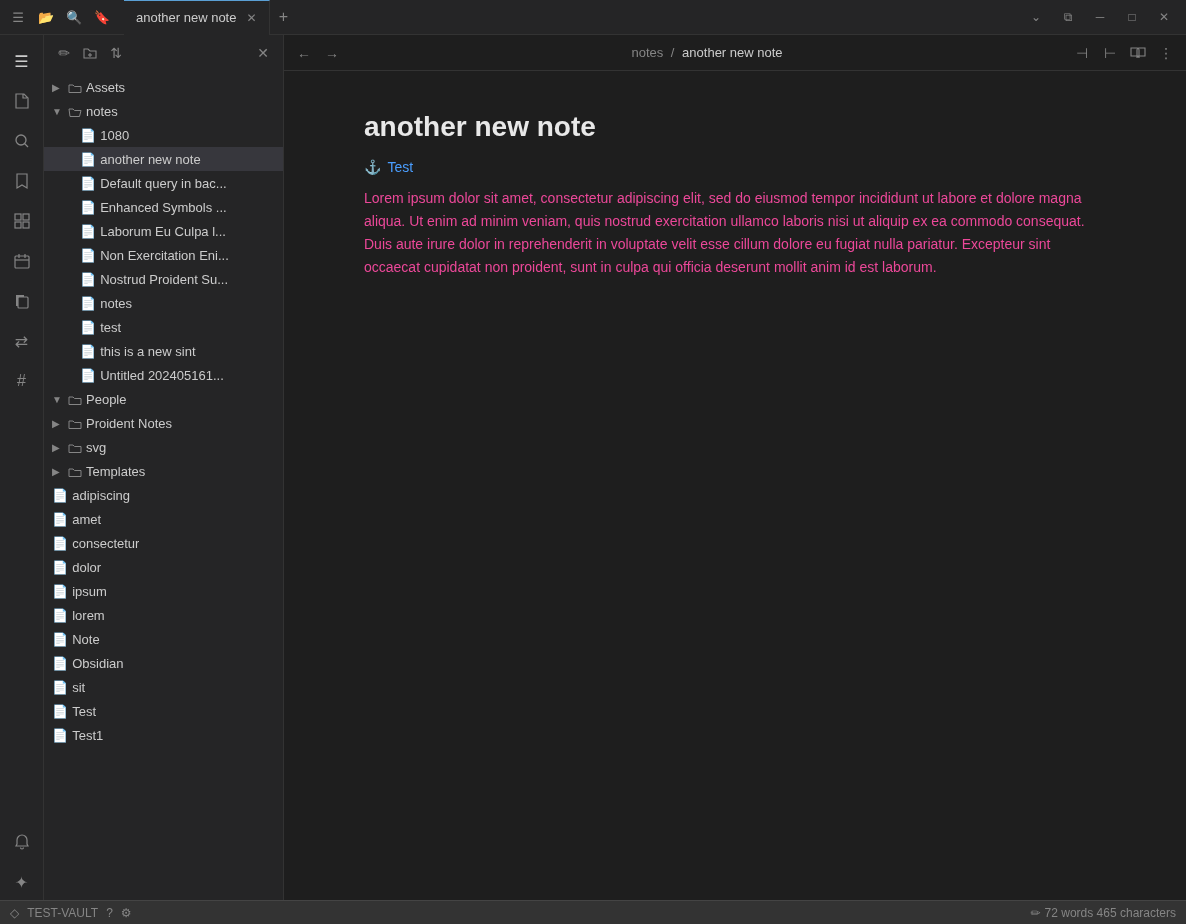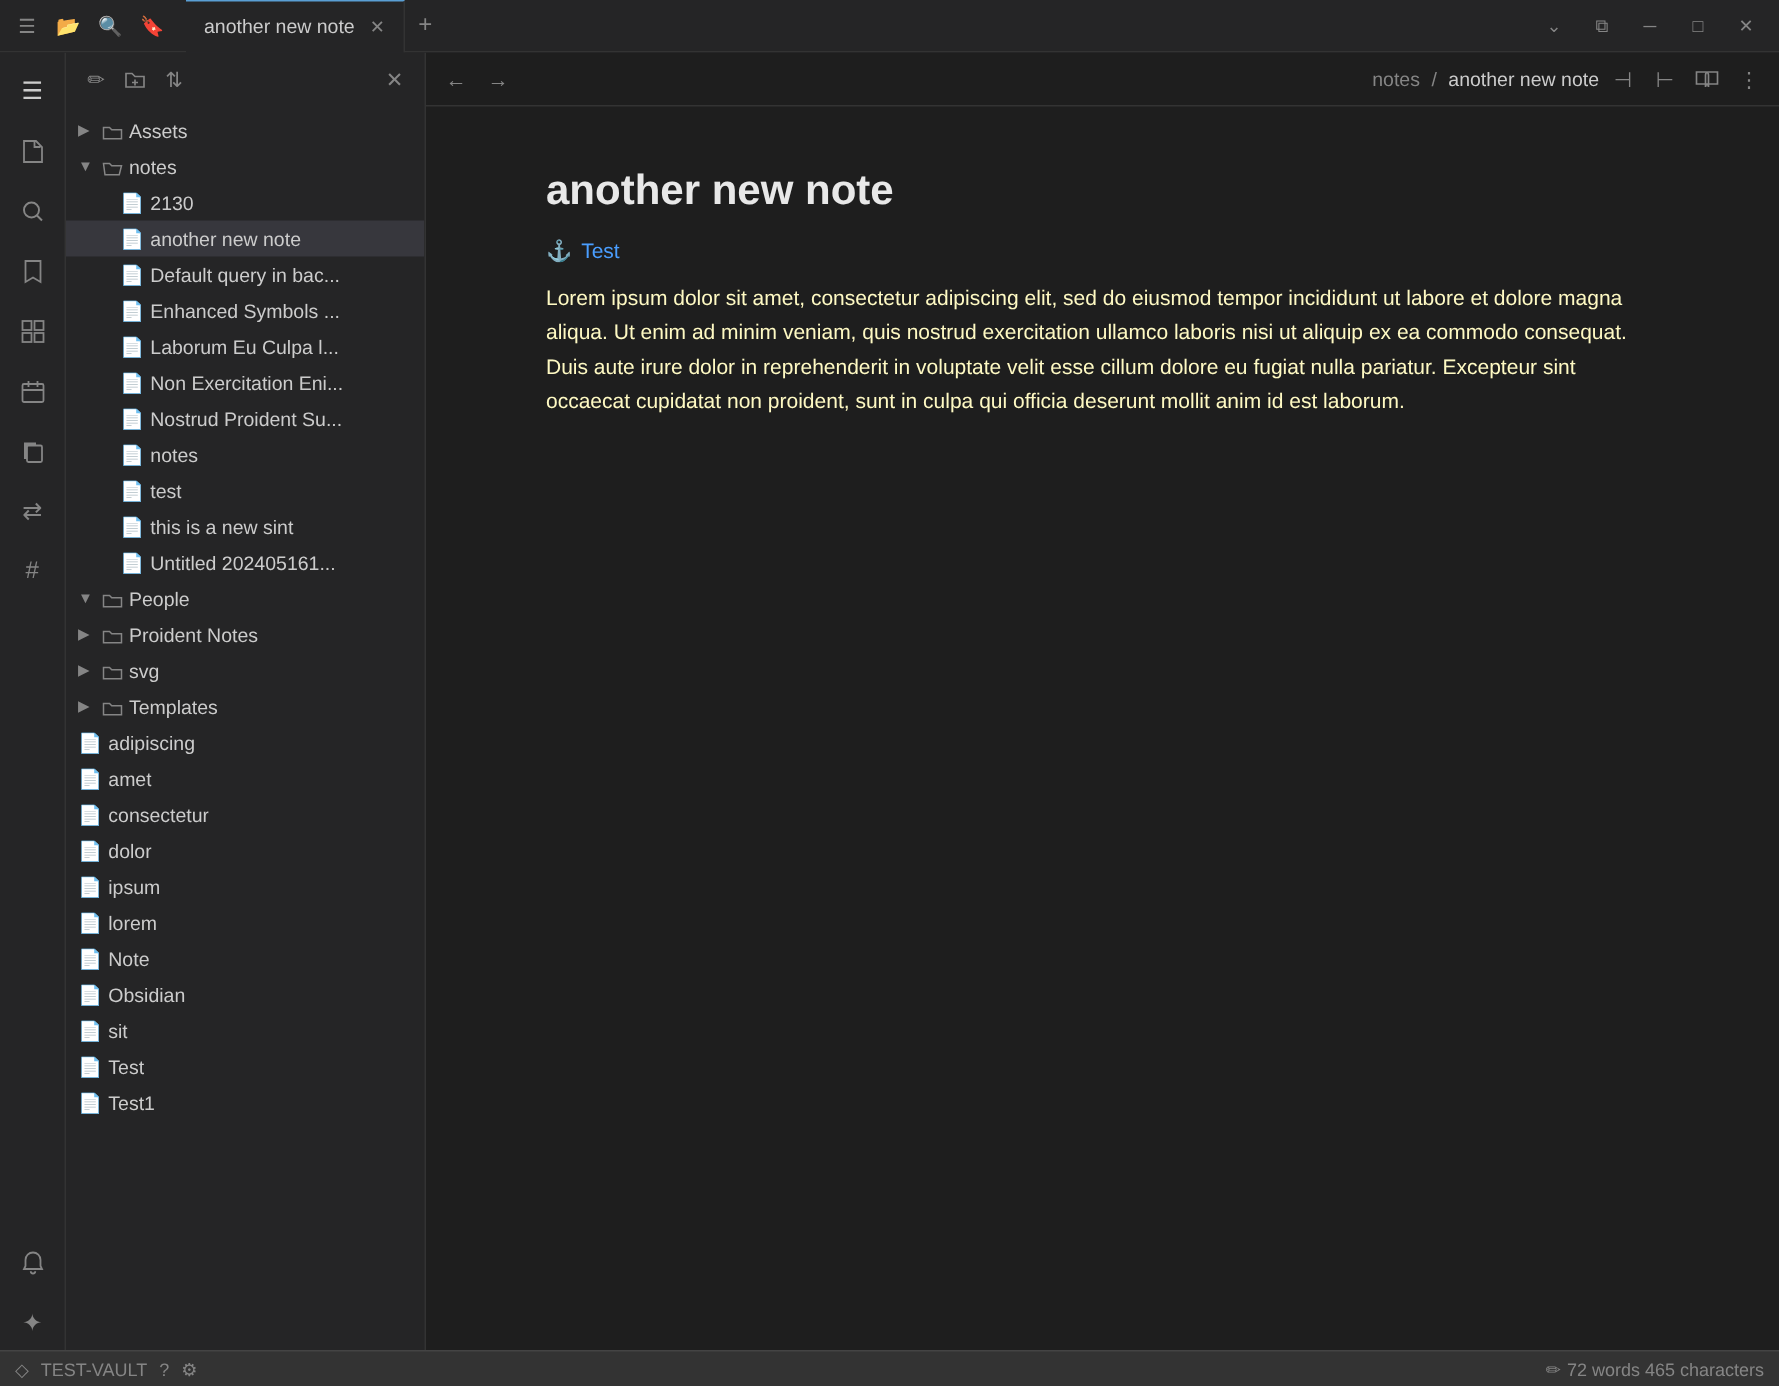--- a/index.html
+++ b/index.html
@@ -226,21 +226,21 @@
       display: flex;
       align-items: center;
       justify-content: center;
       color: #858585;
       cursor: pointer;
       border-radius: 3px;
       font-size: 14px;
     }
     .breadcrumb {
       flex: 1;
-      text-align: right;
+      text-align: center;
       font-size: 13px;
       color: #858585;
     }
     .breadcrumb .bc-sep { margin: 0 4px; }
     .breadcrumb .bc-current { color: #cccccc; }
     .editor-nav-right {
       display: flex;
       align-items: center;
       gap: 4px;
     }
@@ -266,21 +266,21 @@
       gap: 6px;
       color: #4a9eff;
       margin-bottom: 12px;
       font-size: 14px;
       cursor: pointer;
       text-decoration: none;
     }
     .doc-body {
       font-size: 14px;
       line-height: 1.65;
-      color: #fef9c3;
+      color: #ec4899;
     }
 
     
     .status-bar {
       height: 24px;
       background: #333;
       display: flex;
       align-items: center;
       padding: 0 10px;
       font-size: 12px;
@@ -411,21 +411,21 @@
         <span class="item-icon">
           <svg width="14" height="12" viewBox="0 0 14 12" fill="none" style="vertical-align:middle">
             <path d="M1 3h4l1.5 1.5H13l-1.5 6H2L1 3z" stroke="#858585" stroke-width="1" fill="none"></path>
           </svg>
         </span>
         <span class="item-label">notes</span>
       </div>
 
       <div class="tree-item indent-2">
         <span class="item-icon">📄</span>
-        <span class="item-label">2130</span>
+        <span class="item-label">1080</span>
       </div>
       <div class="tree-item indent-2 selected">
         <span class="item-icon">📄</span>
         <span class="item-label">another new note</span>
       </div>
       <div class="tree-item indent-2">
         <span class="item-icon">📄</span>
         <span class="item-label">Default query in bac...</span>
       </div>
       <div class="tree-item indent-2">

